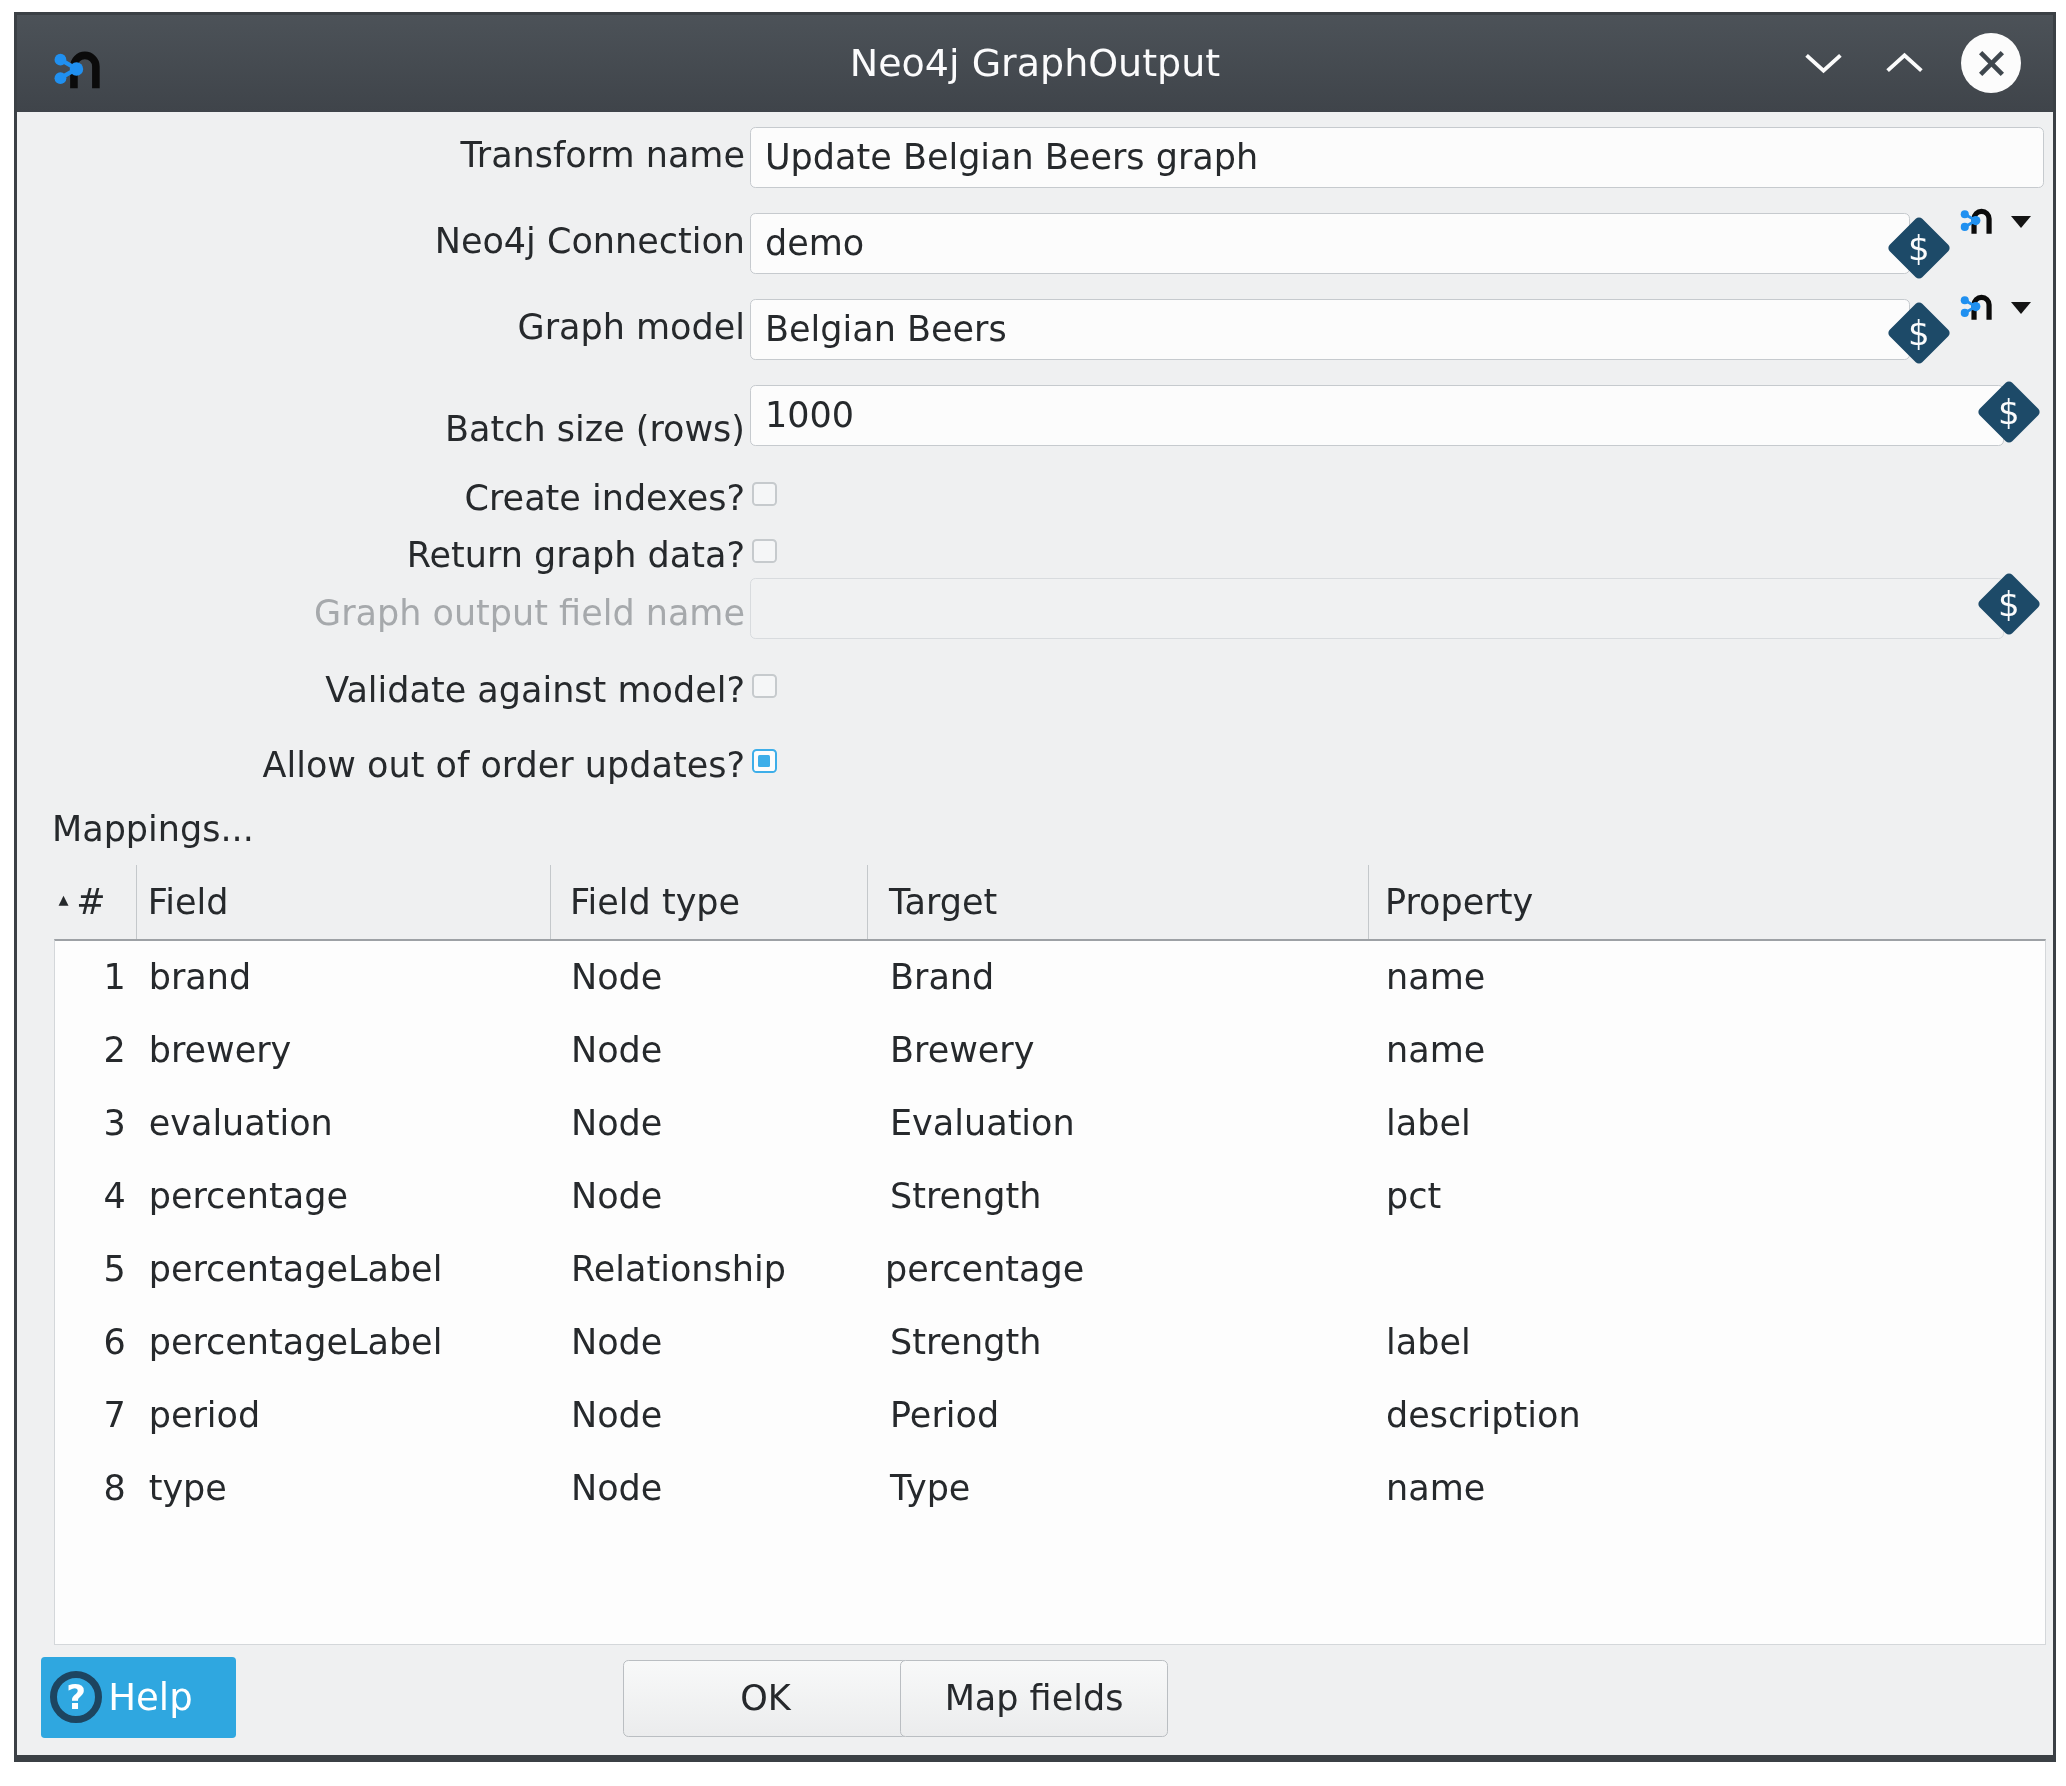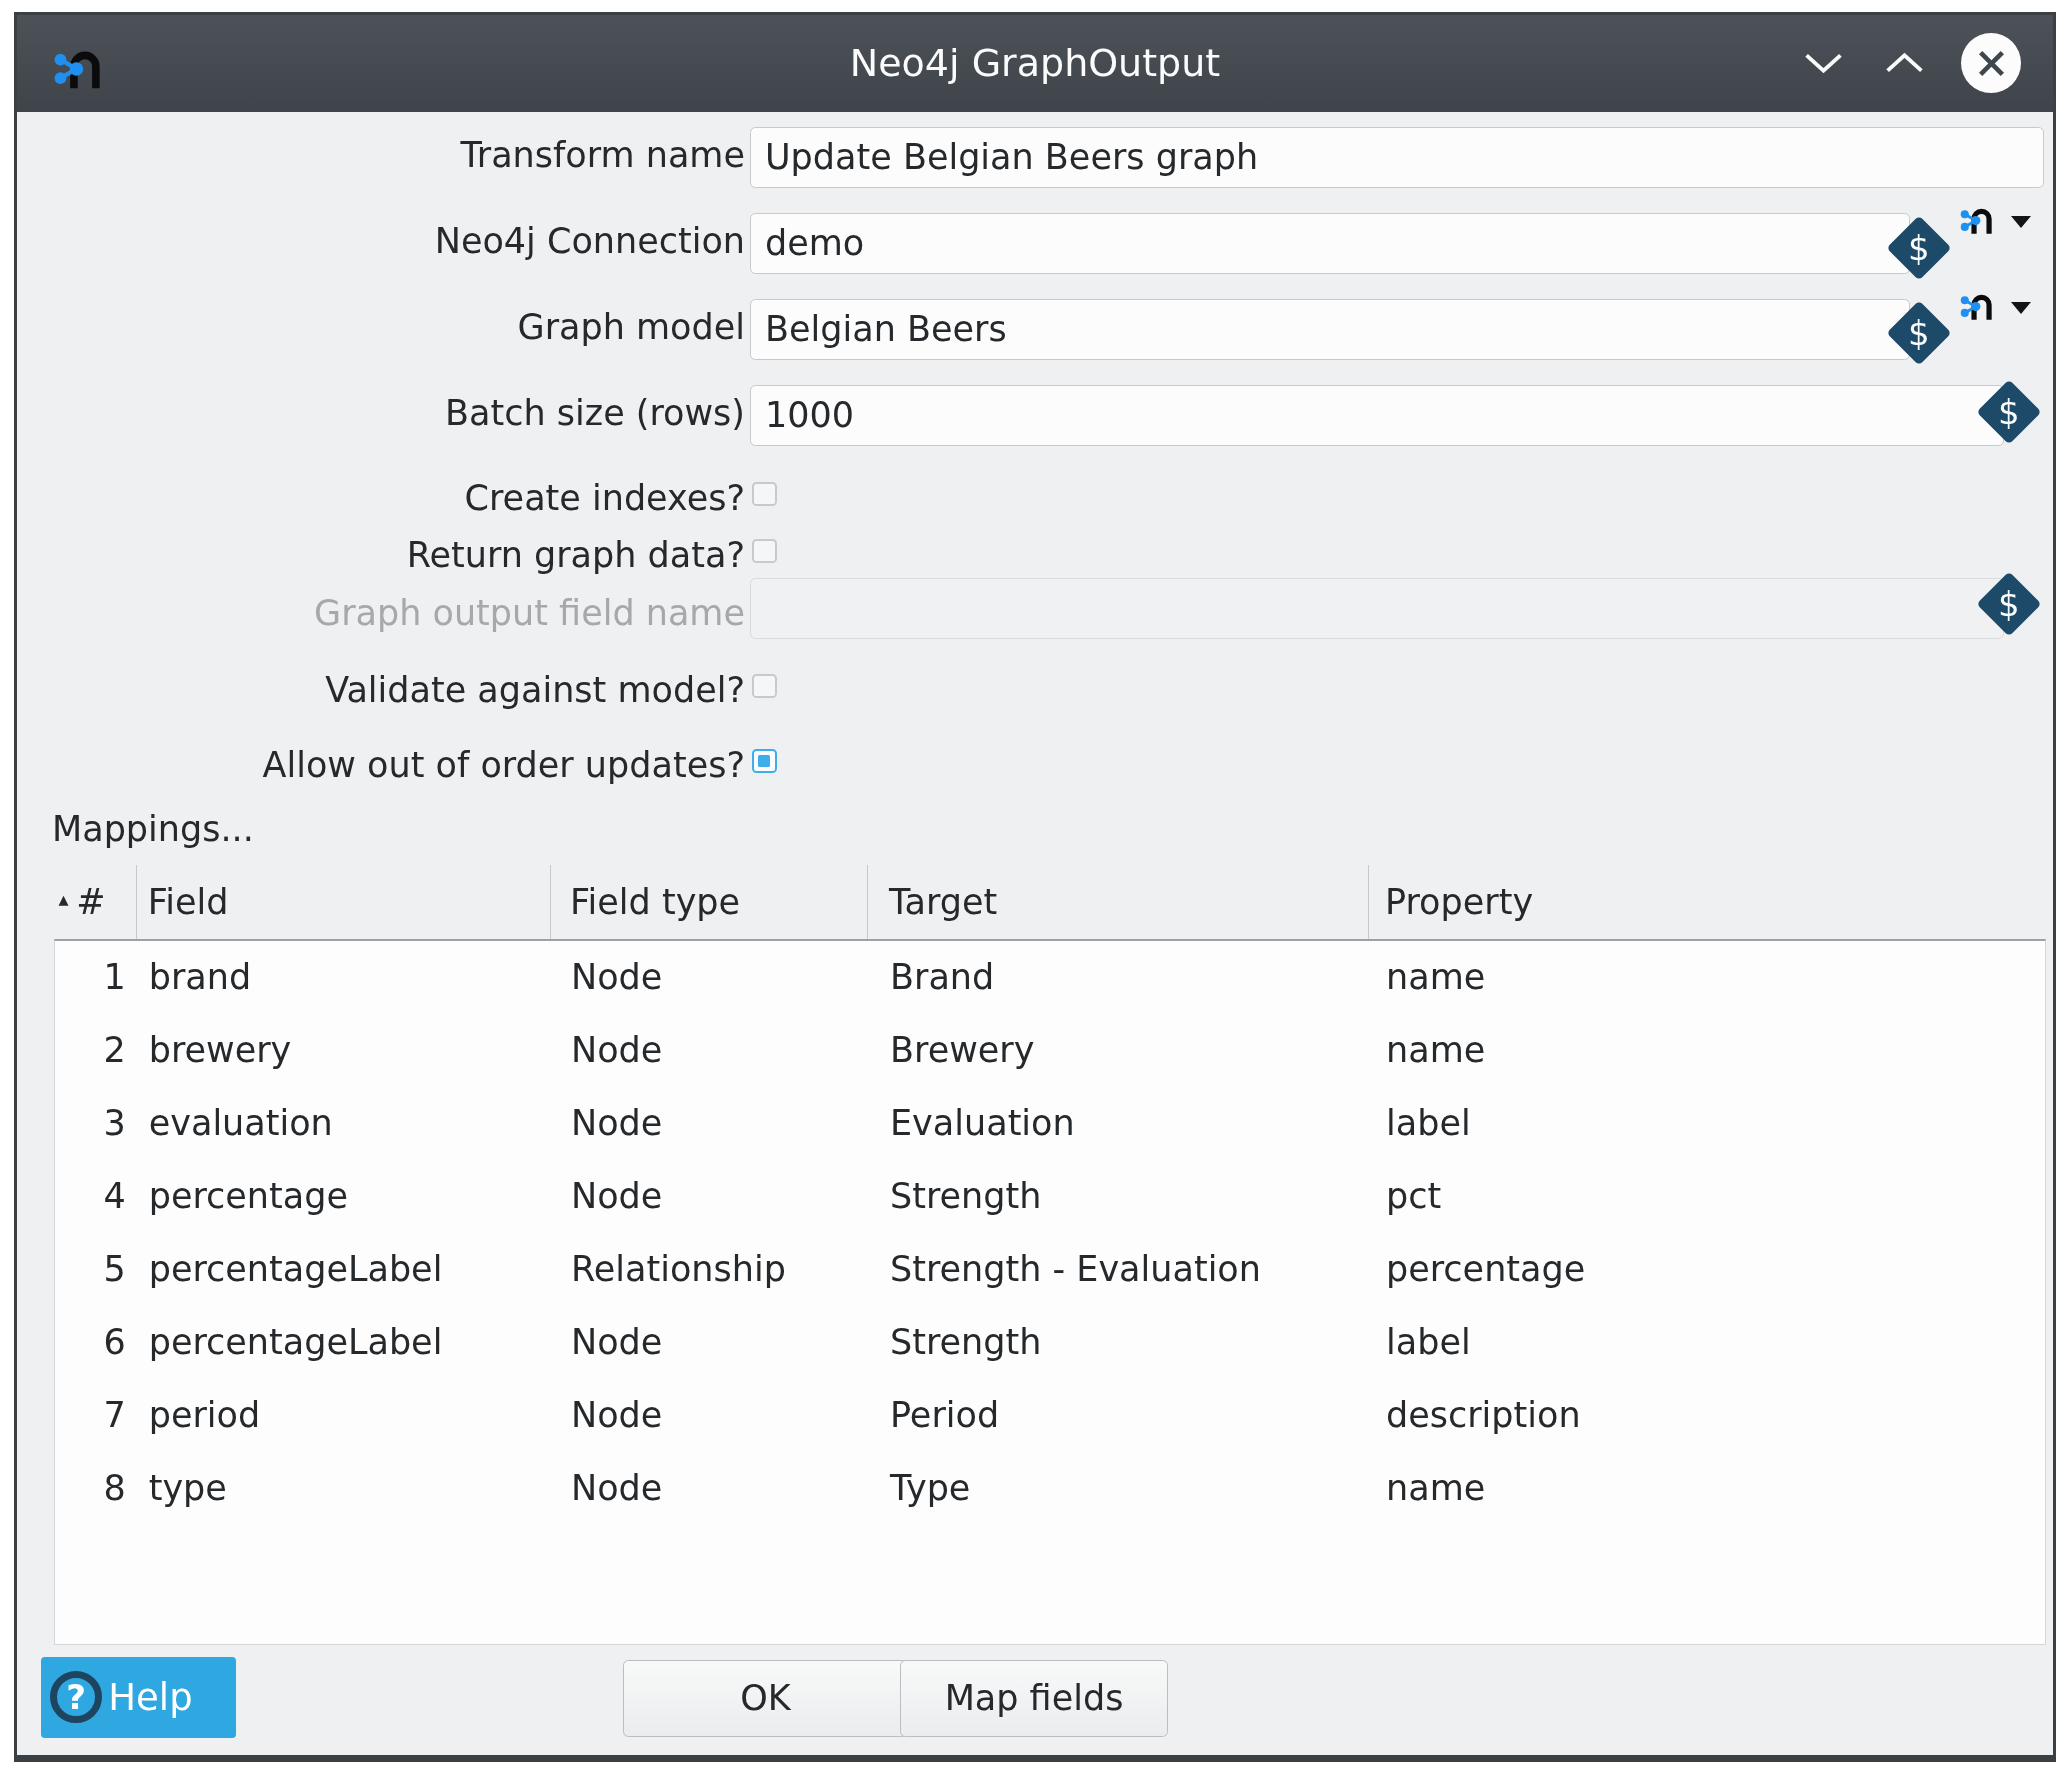--- a/index.html
+++ b/index.html
@@ -156,21 +156,21 @@
       <g stroke="#2090f0" stroke-width="5" fill="#2090f0">
         <line x1="10" y1="28" x2="29" y2="39"></line>
           <line x1="10" y1="50" x2="29" y2="39"></line>
         <circle cx="10" cy="28" r="7" stroke="none"></circle>
           <circle cx="10" cy="50" r="7" stroke="none"></circle>
           <circle cx="29" cy="39" r="8" stroke="none"></circle>
       </g>
     </svg>
     <div class="neo-caret" style="left:1994px;top:287px;"></div>
 
-    <div class="flabel" style="top:375px;">Batch size (rows)</div>
+    <div class="flabel" style="top:391px;">Batch size (rows)</div>
     <div class="tinput" style="top:370px;width:1254px;">1000</div>
     <div class="diamond" style="left:1969px;top:374px;">
         <span>$</span>
       </div>
 
     <div class="flabel" style="top:460px;">Create indexes?</div>
     <div class="checkbox" style="top:467px;"></div>
 
     <div class="flabel" style="top:517px;">Return graph data?</div>
     <div class="checkbox" style="top:524px;"></div>
@@ -232,21 +232,20 @@
         <div class="c-field">percentage</div>
         <div class="c-ttype">Node</div>
         <div class="c-target">Strength</div>
         <div class="c-prop">pct</div>
       </div>
 
       <div class="mrow">
         <div class="c-num">5</div>
         <div class="c-field">percentageLabel</div>
         <div class="c-ttype">Relationship</div>
-        <div class="c-target">Strength - Evaluation</div>
         <div class="c-prop">percentage</div>
       </div>
 
       <div class="mrow">
         <div class="c-num">6</div>
         <div class="c-field">percentageLabel</div>
         <div class="c-ttype">Node</div>
         <div class="c-target">Strength</div>
         <div class="c-prop">label</div>
       </div>

